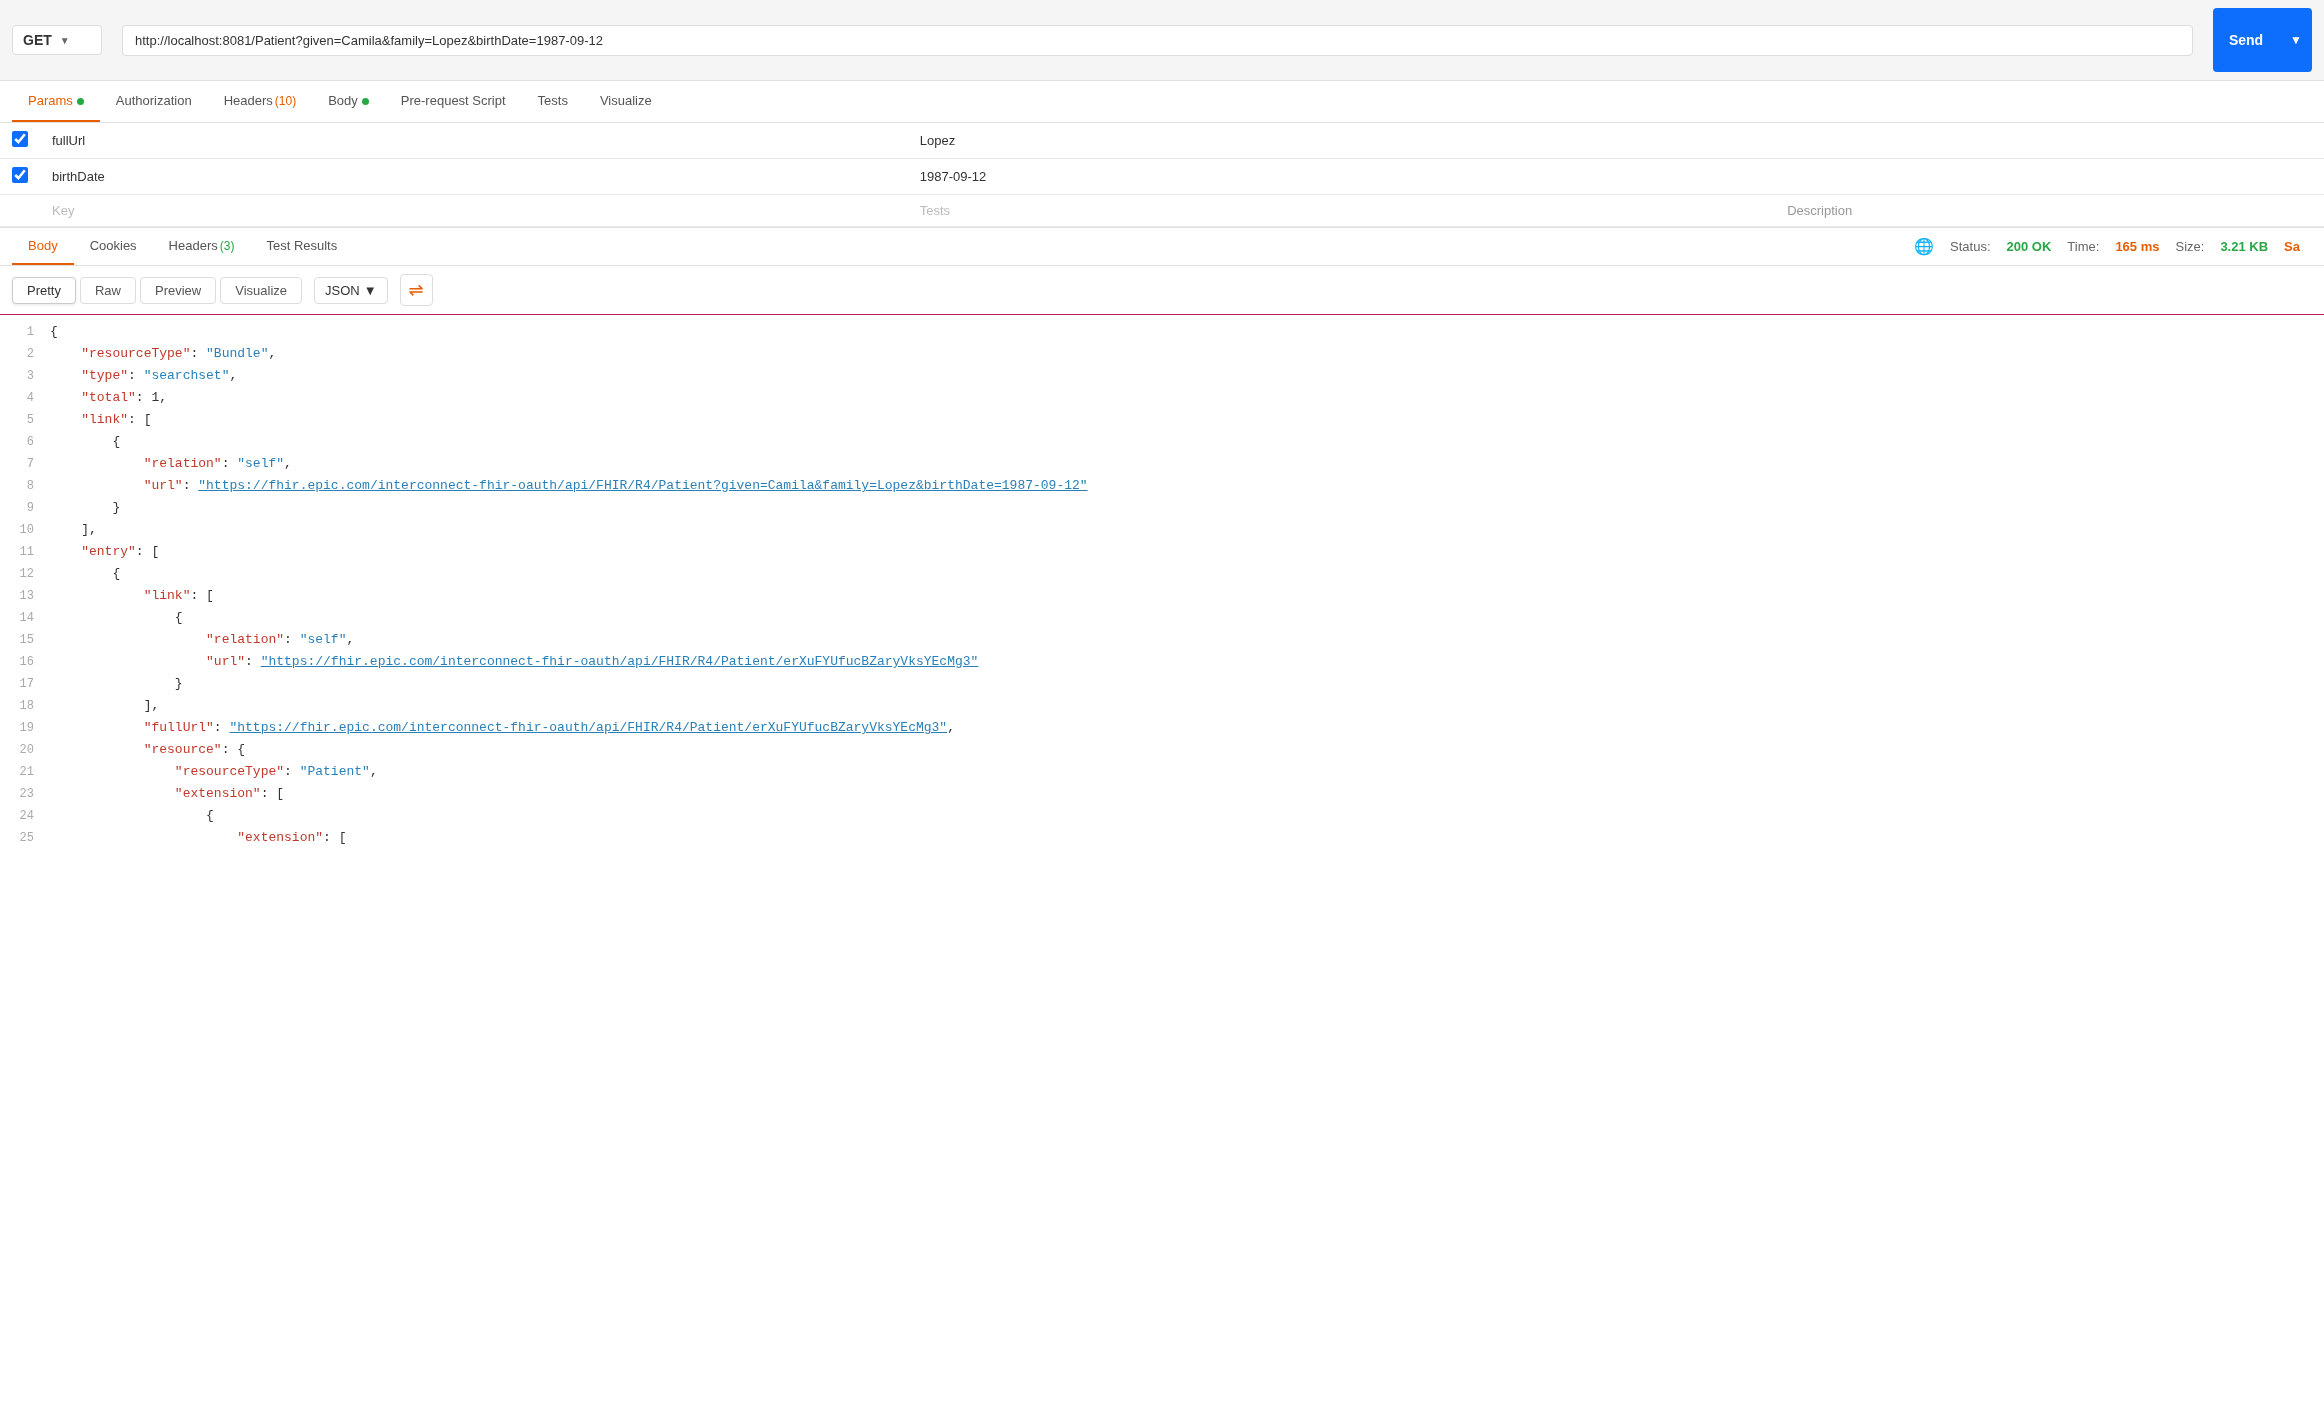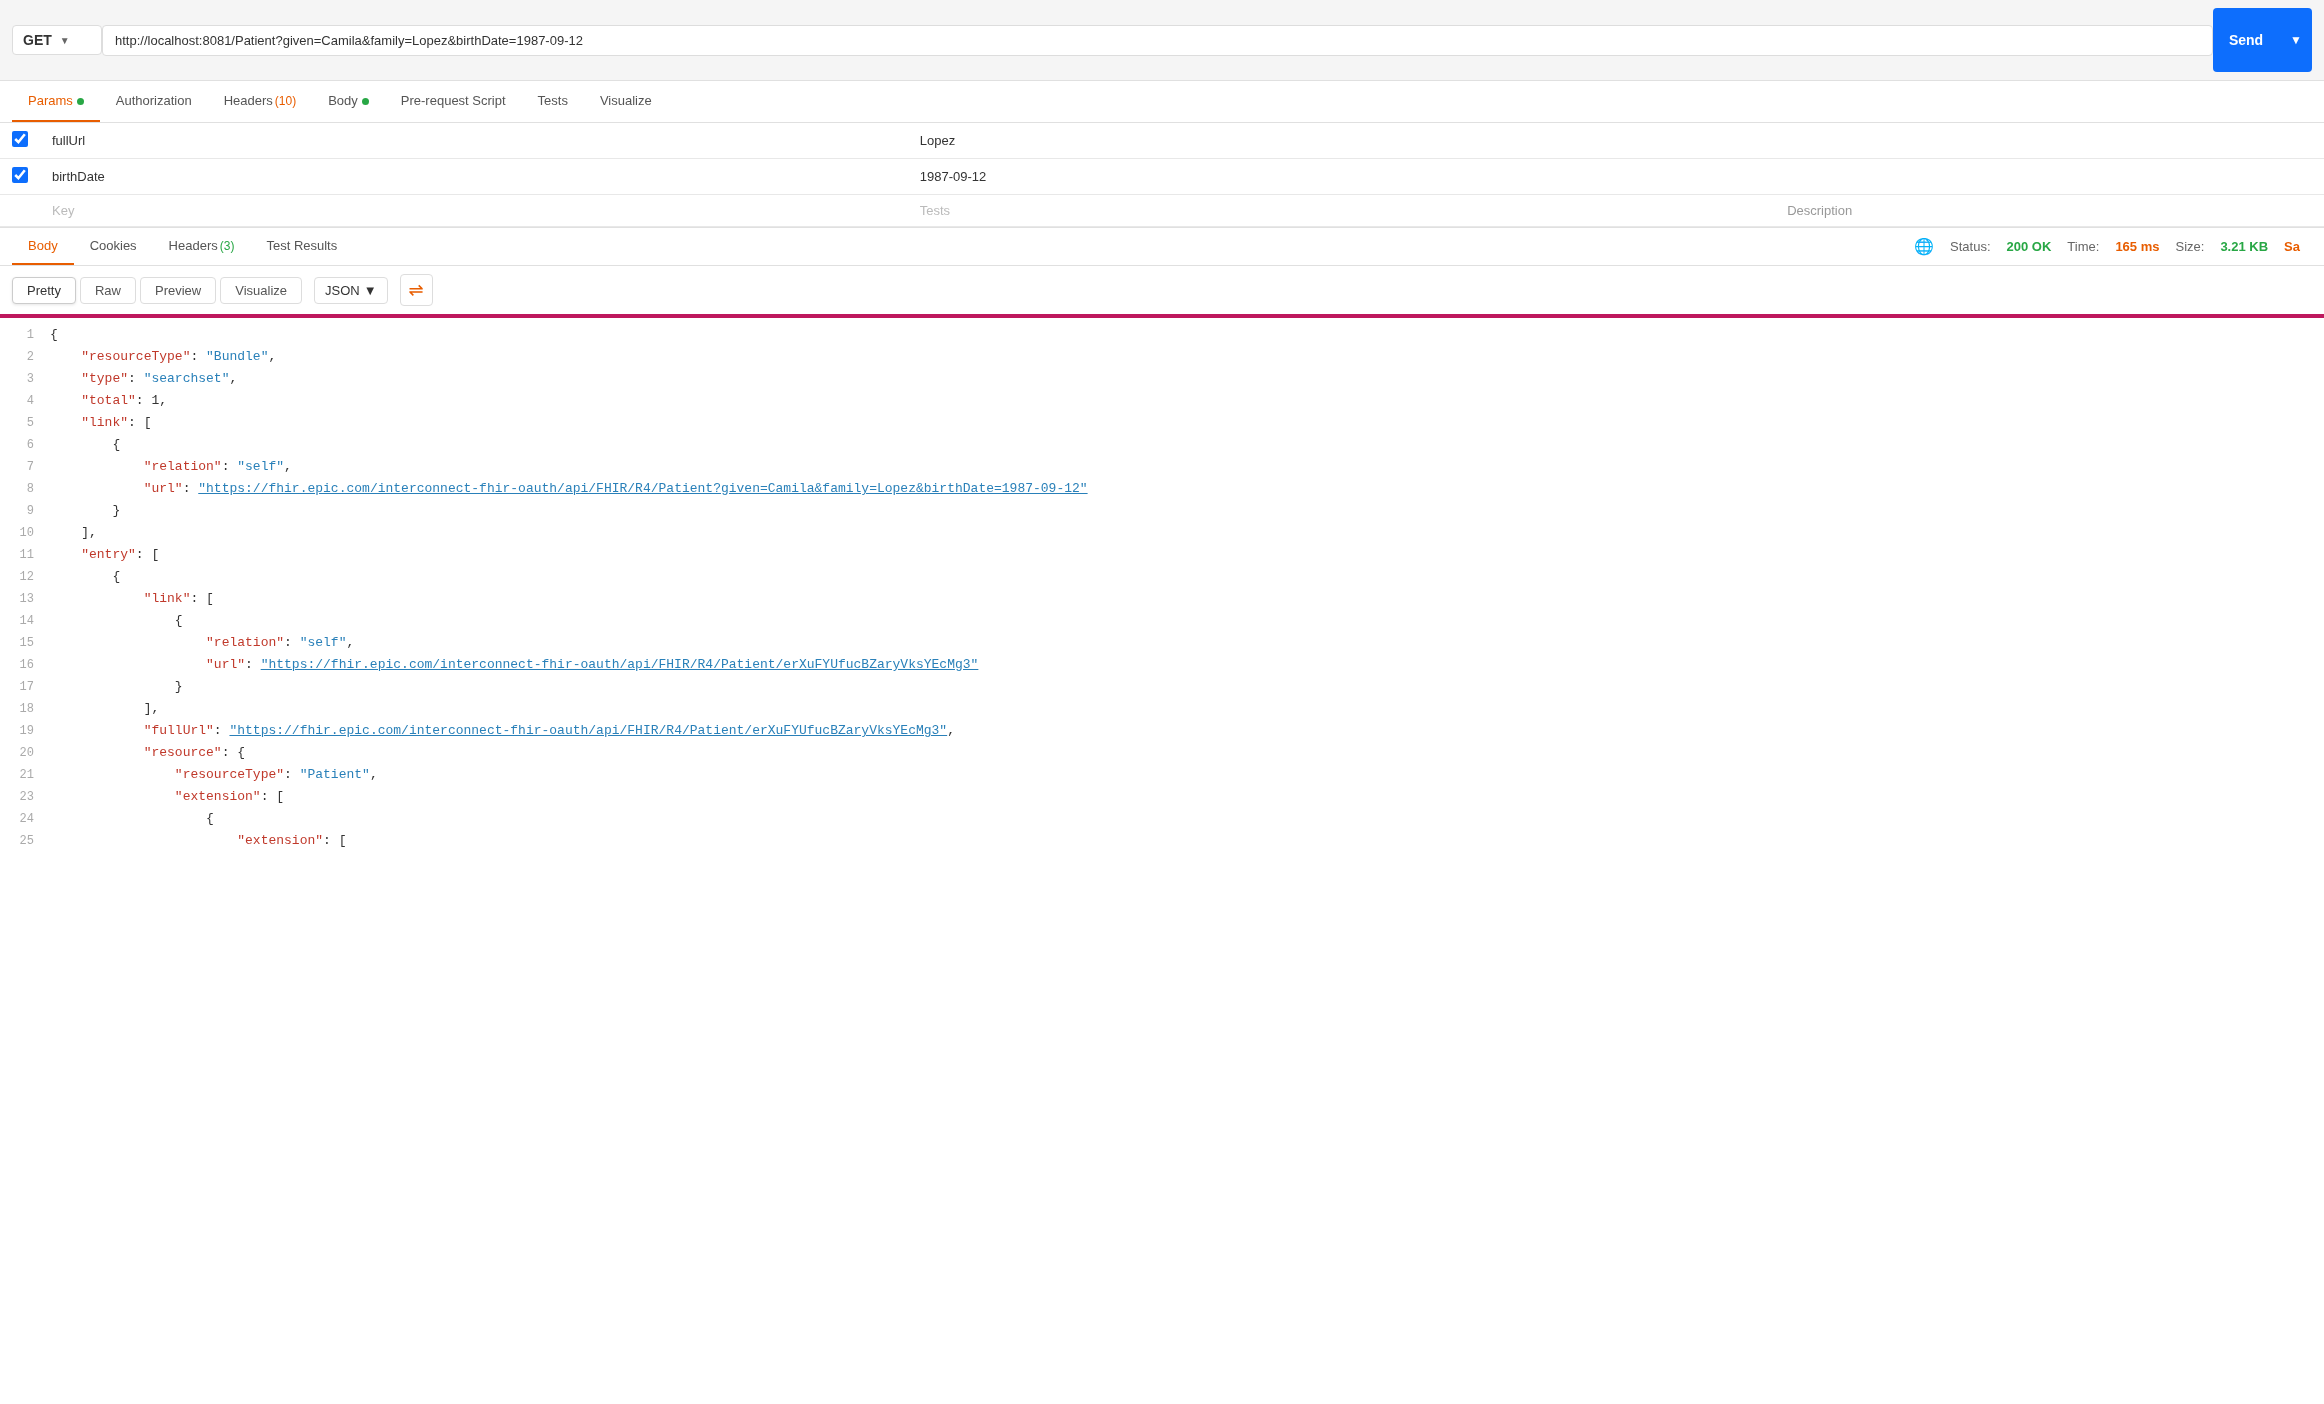--- a/index.html
+++ b/index.html
@@ -5,21 +5,21 @@
     * { box-sizing: border-box; margin: 0; padding: 0; }
     body { font-family: -apple-system, BlinkMacSystemFont, 'Segoe UI', sans-serif; font-size: 14px; background: #fff; color: #333; }
 
     
     .url-bar {
       display: flex;
       align-items: center;
       padding: 8px 12px;
       background: #f5f5f5;
       border-bottom: 1px solid #e0e0e0;
-      gap: 0;
+      gap: 20px;
     }
     .method-select {
       display: flex;
       align-items: center;
       background: #fff;
       border: 1px solid #ddd;
       border-radius: 4px;
       padding: 6px 10px;
       cursor: pointer;
       font-size: 14px;
@@ -145,21 +145,21 @@
     .status-ok { color: #28a745; font-weight: 600; }
     .status-time { color: #e85d00; font-weight: 600; }
     .status-size { color: #28a745; font-weight: 600; }
     .globe-icon { color: #999; font-size: 16px; }
 
     
     .format-bar {
       display: flex;
       align-items: center;
       padding: 8px 12px;
-      border-bottom: 4px solid #be185d;
+      border-bottom: 1px solid #be185d;
       gap: 4px;
     }
     .format-tab {
       padding: 5px 14px;
       border: 1px solid #ddd;
       border-radius: 4px;
       cursor: pointer;
       font-size: 13px;
       color: #555;
       background: #fff;

